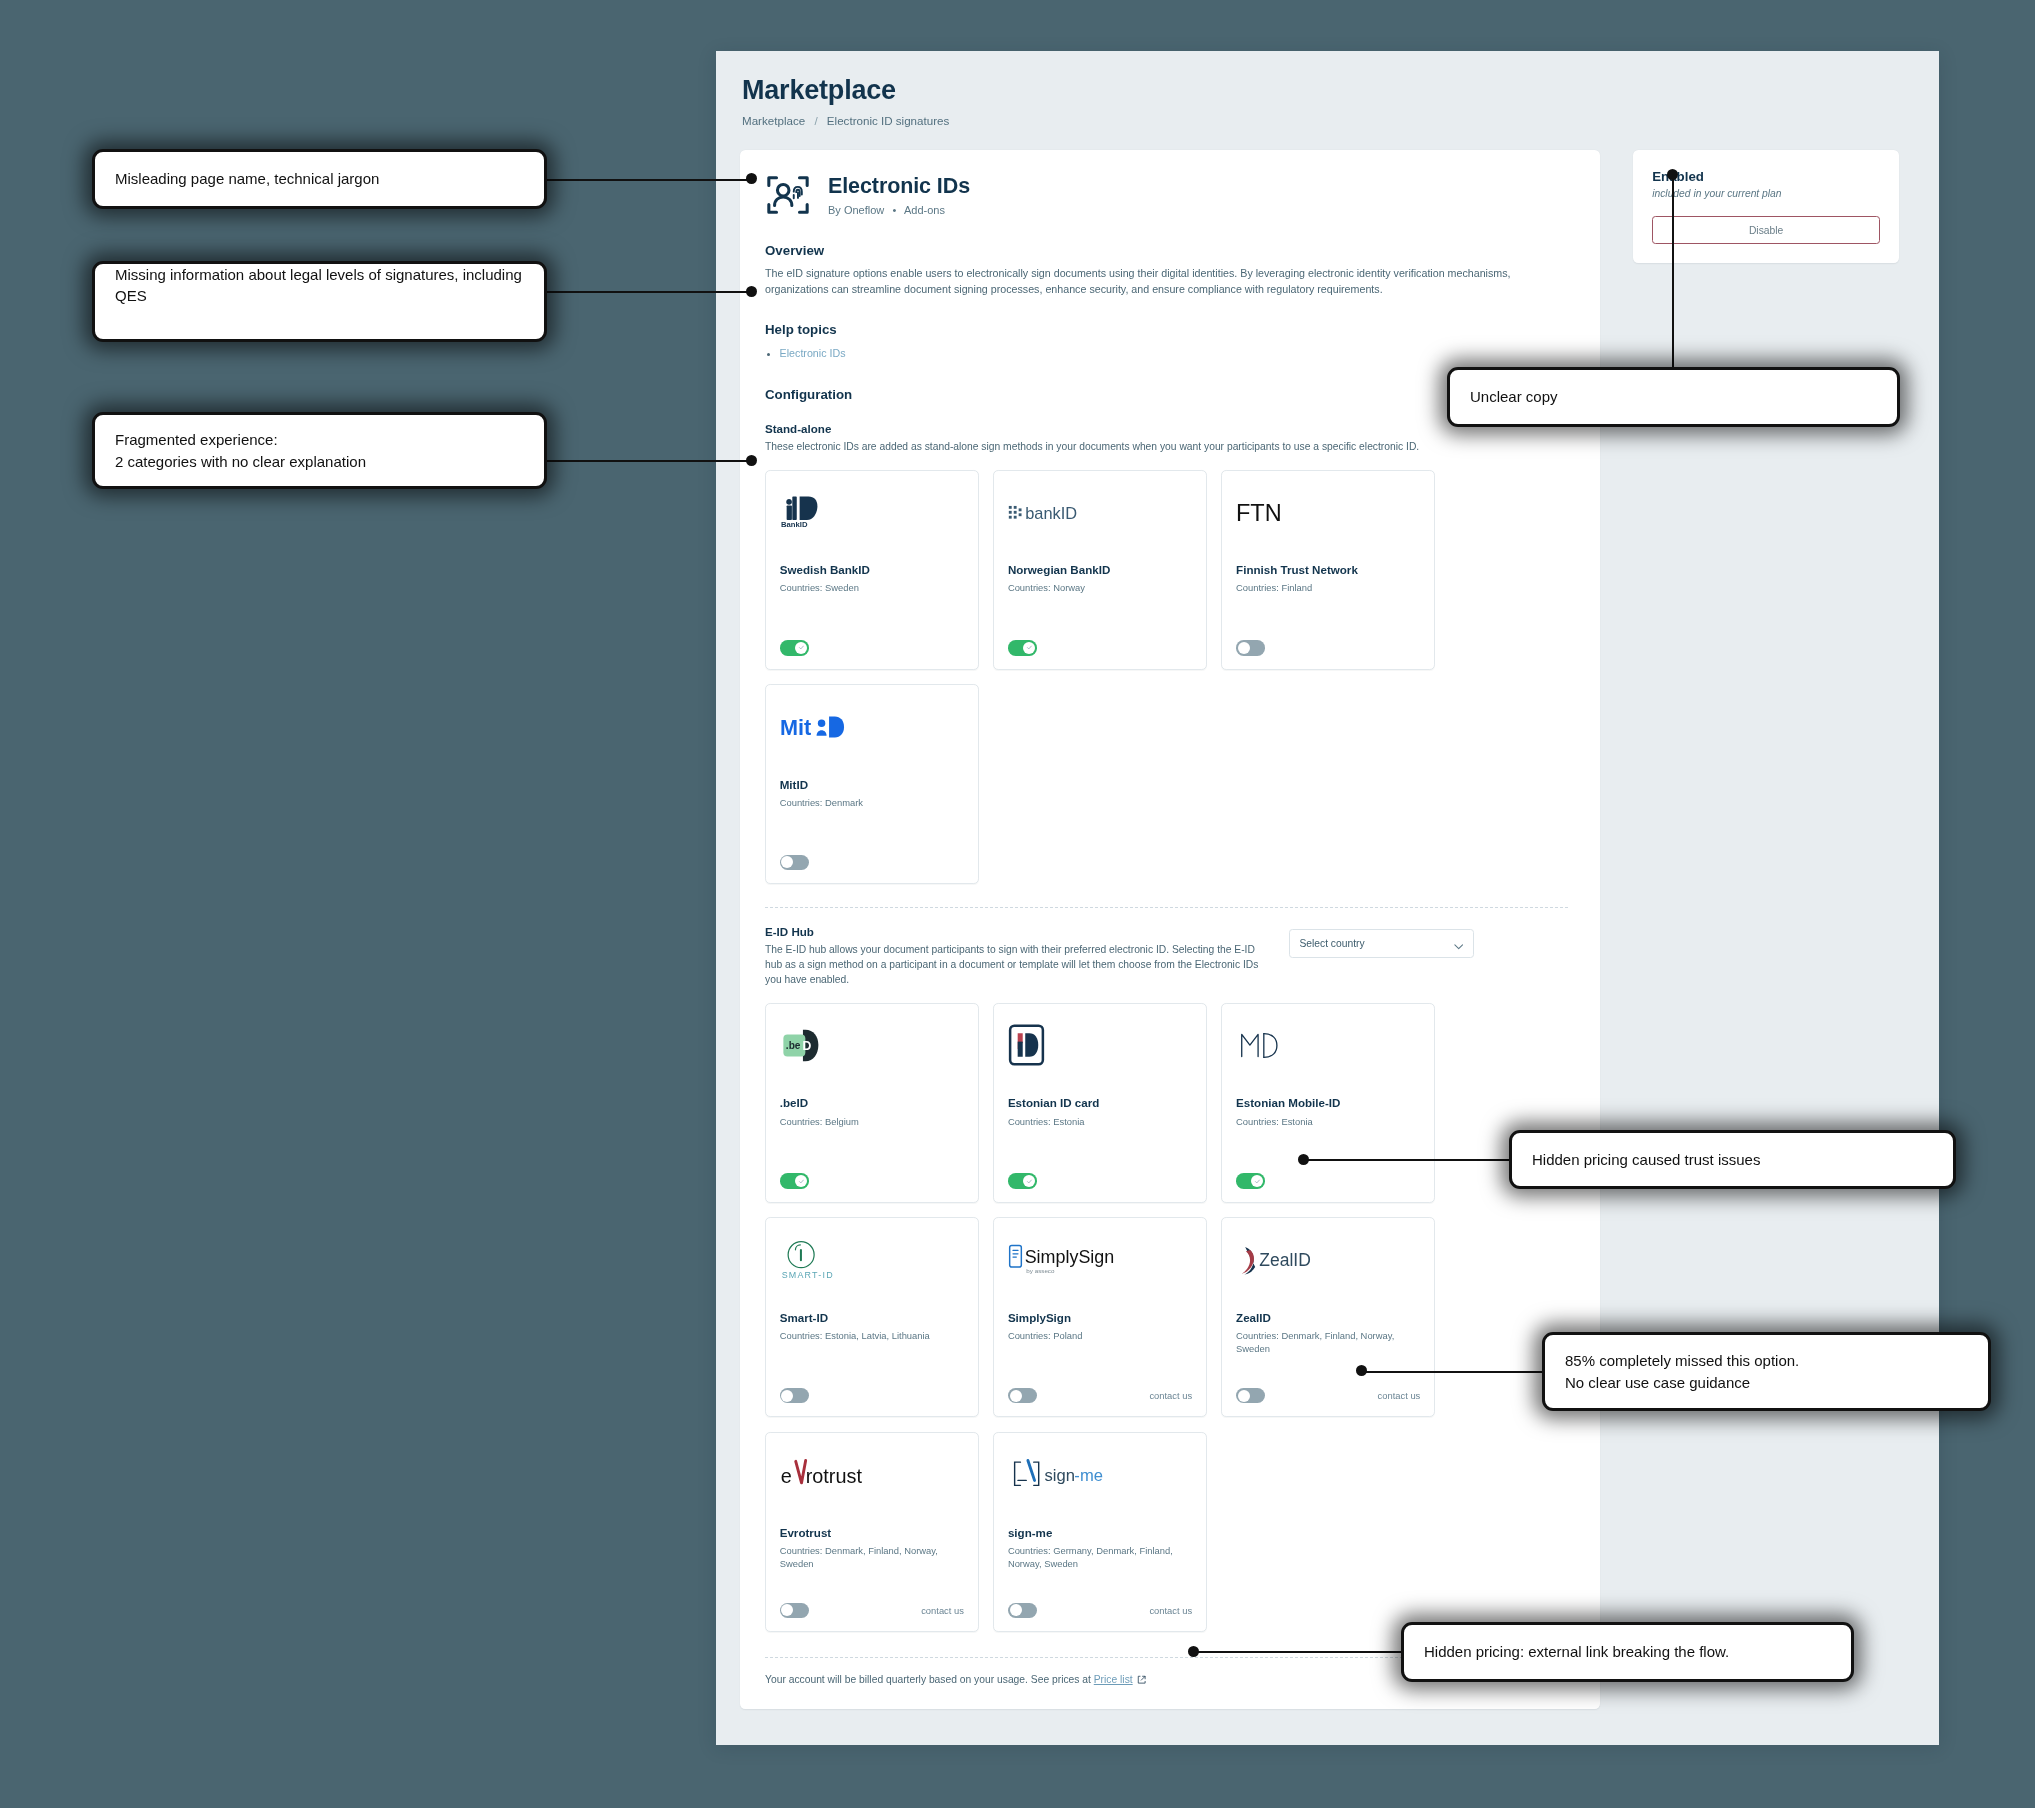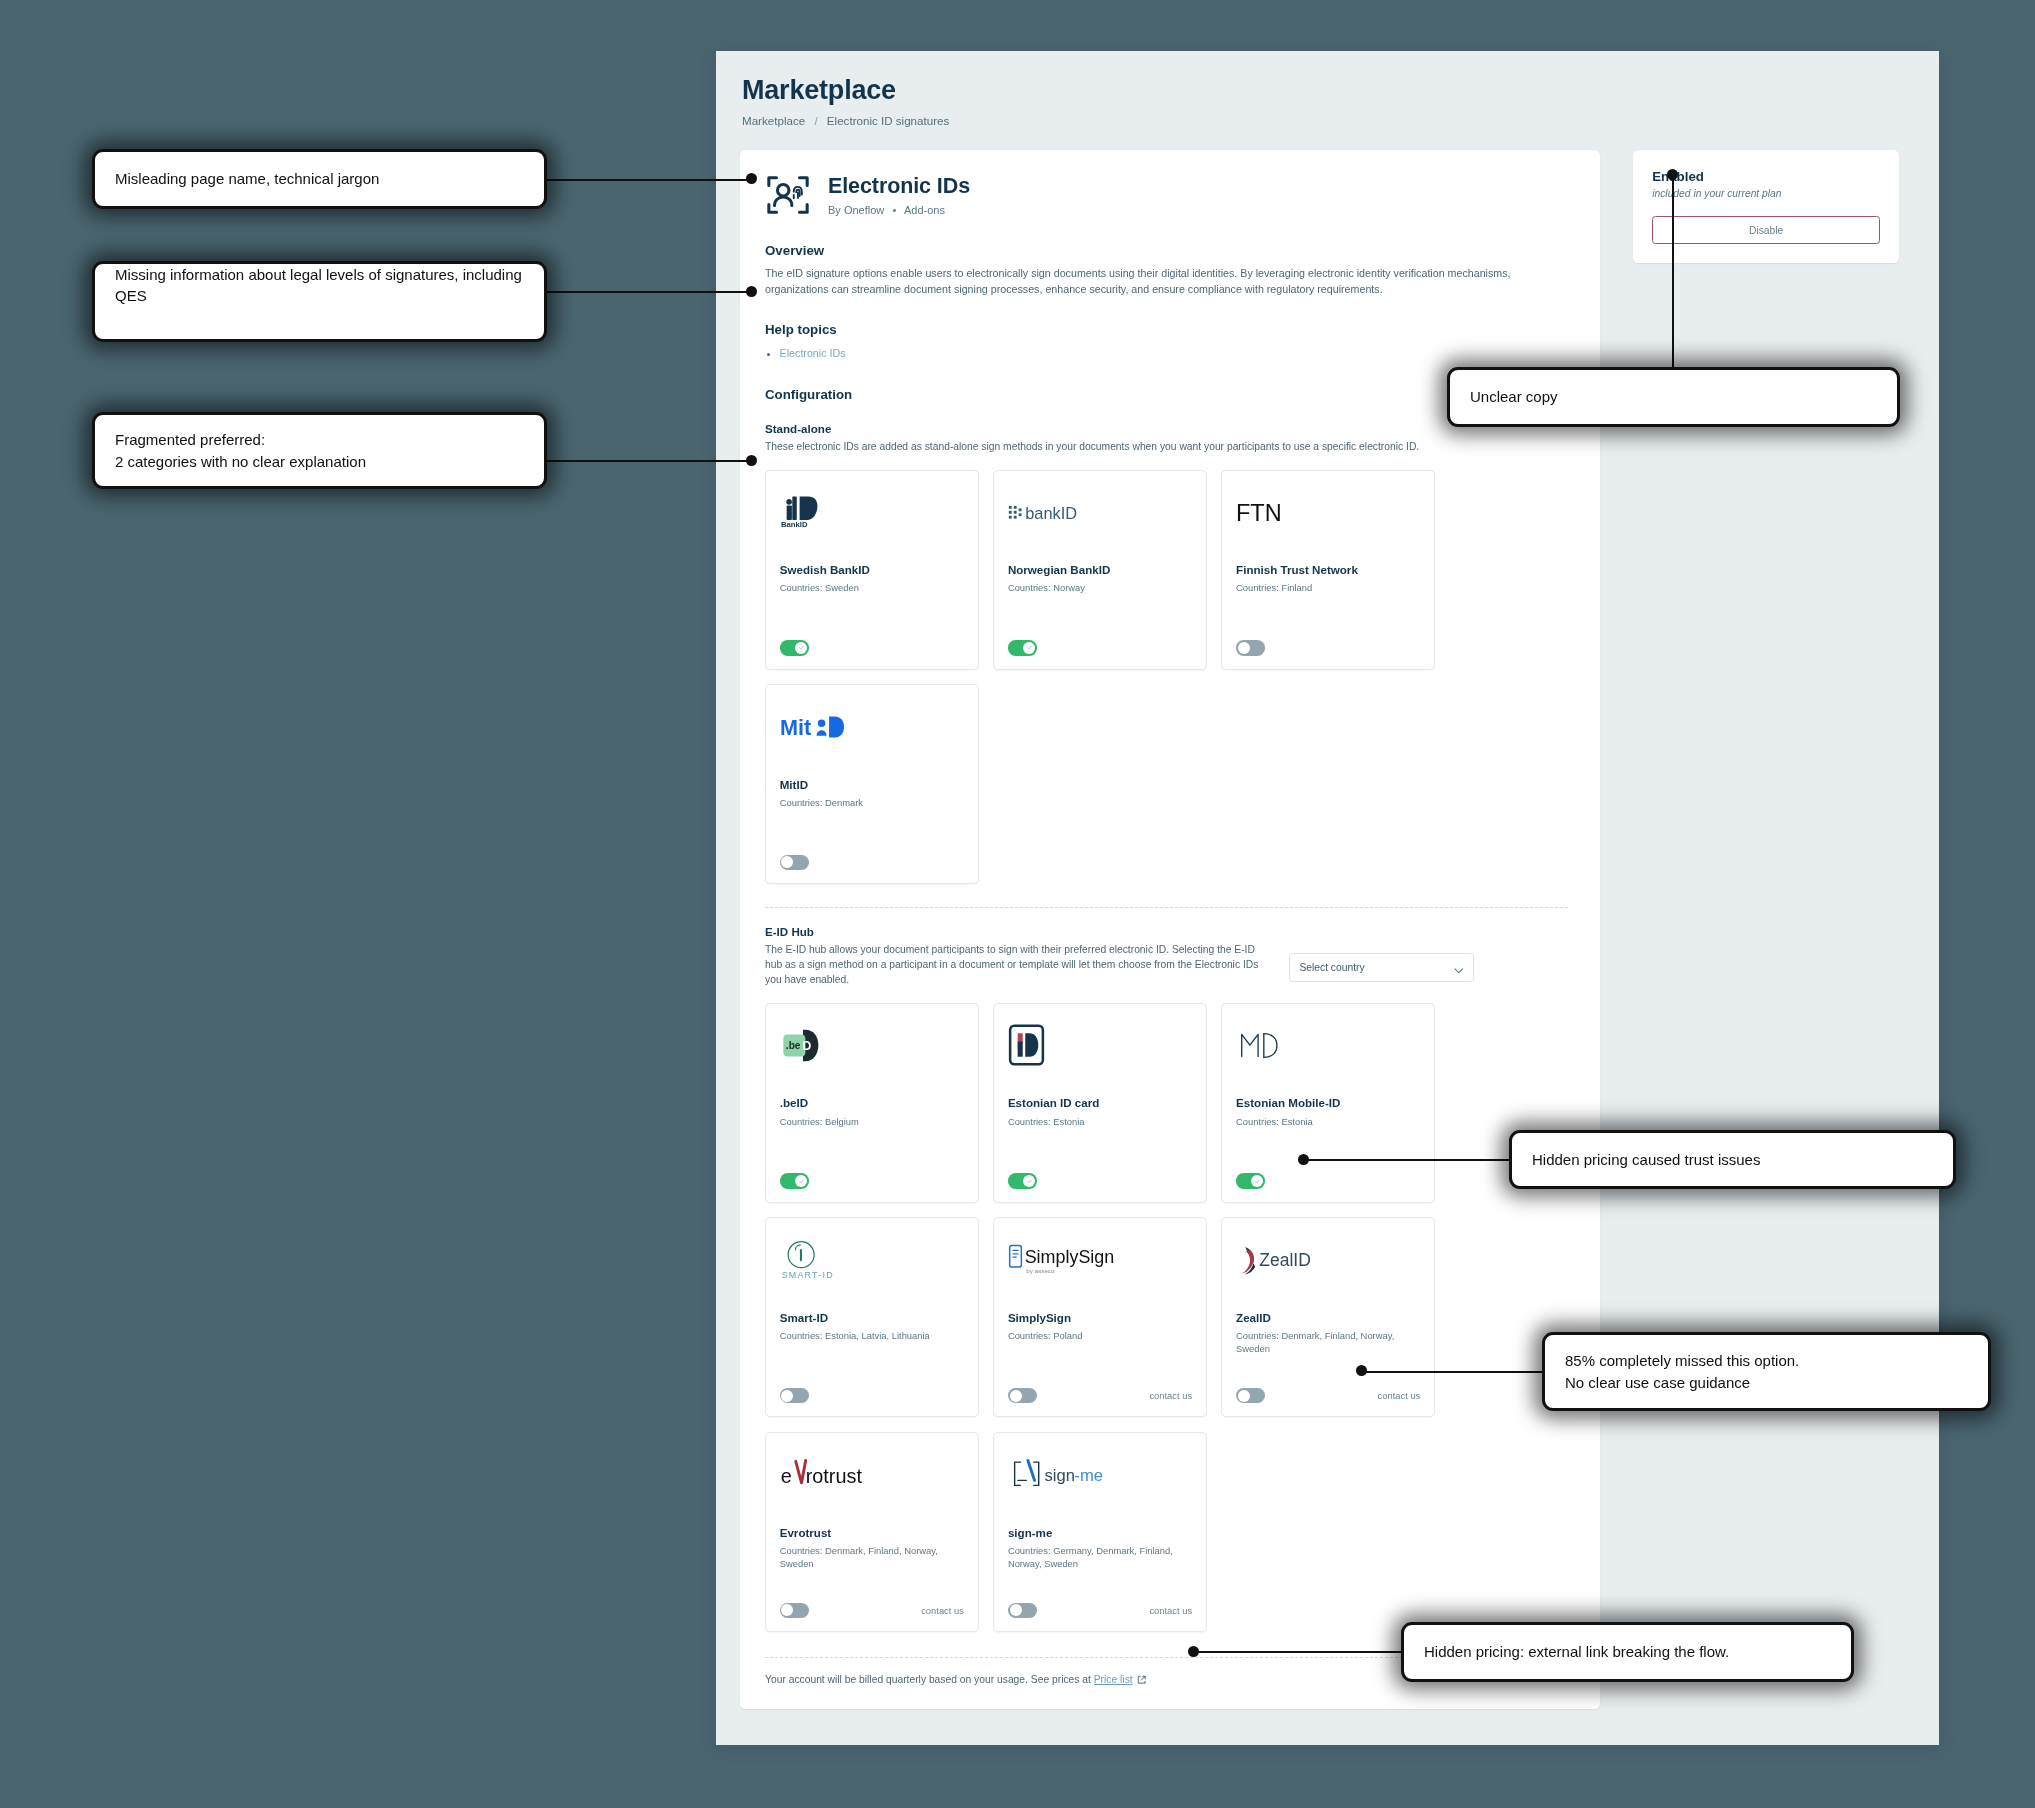--- a/index.html
+++ b/index.html
@@ -106,21 +106,21 @@
   
   .dash-div {
     border: 0; border-top: 1.3px dashed #cfd9e0;
     margin: 23px 0 0 0; max-width: 803px;
   }
 
   
   .hub-row { display: flex; align-items: flex-start; gap: 17px; margin-top: 17px; }
   .hub-left { flex: 1 1 auto; max-width: 507px; }
   .select-country {
-    width: 185px; height: 29px; margin-top: 28px;
+    width: 185px; height: 29px; margin-top: 4px;
     border: 0.9px solid #dbe3e8; border-radius: 3.4px; background: #fff;
     display: flex; align-items: center; justify-content: space-between;
     padding: 0 9.4px; font-size: 10.3px; color: #3d5c6c;
   }
   .chev { width: 9.4px; height: 5.6px; }
 
   
   .foot-div { border: 0; border-top: 1.3px dashed #cfd9e0; margin-top: 25px; max-width: 803px; }
   .billing { margin-top: 16.3px; font-size: 10.3px; color: #4b6775; }
   .billing a { color: #6d9cb8; }
@@ -526,21 +526,21 @@
   <div class="lead" style="left:547px; top:179px; width:204px;"></div>
   <div class="dotpt" style="left:746px; top:173px;"></div>
 
   <div class="note" style="left:92px; top:261px; width:455px; height:81px; align-items:flex-start;">
     <span>Missing information about legal levels of signatures, including QES</span>
   </div>
   <div class="lead" style="left:547px; top:291px; width:204px;"></div>
   <div class="dotpt" style="left:746px; top:286px;"></div>
 
   <div class="note" style="left:92px; top:412px; width:455px; height:77px; flex-direction:column; align-items:flex-start; justify-content:center;">
-    <span>Fragmented preferred:</span>
+    <span>Fragmented experience:</span>
     <span>2 categories with no clear explanation</span>
   </div>
   <div class="lead" style="left:547px; top:460px; width:204px;"></div>
   <div class="dotpt" style="left:746px; top:455px;"></div>
 
   <div class="note" style="left:1447px; top:367px; width:453px; height:60px;">
     <span>Unclear copy</span>
   </div>
   <div class="lead-v" style="left:1672px; top:175px; height:193px;"></div>
   <div class="dotpt" style="left:1667px; top:169px;"></div>

